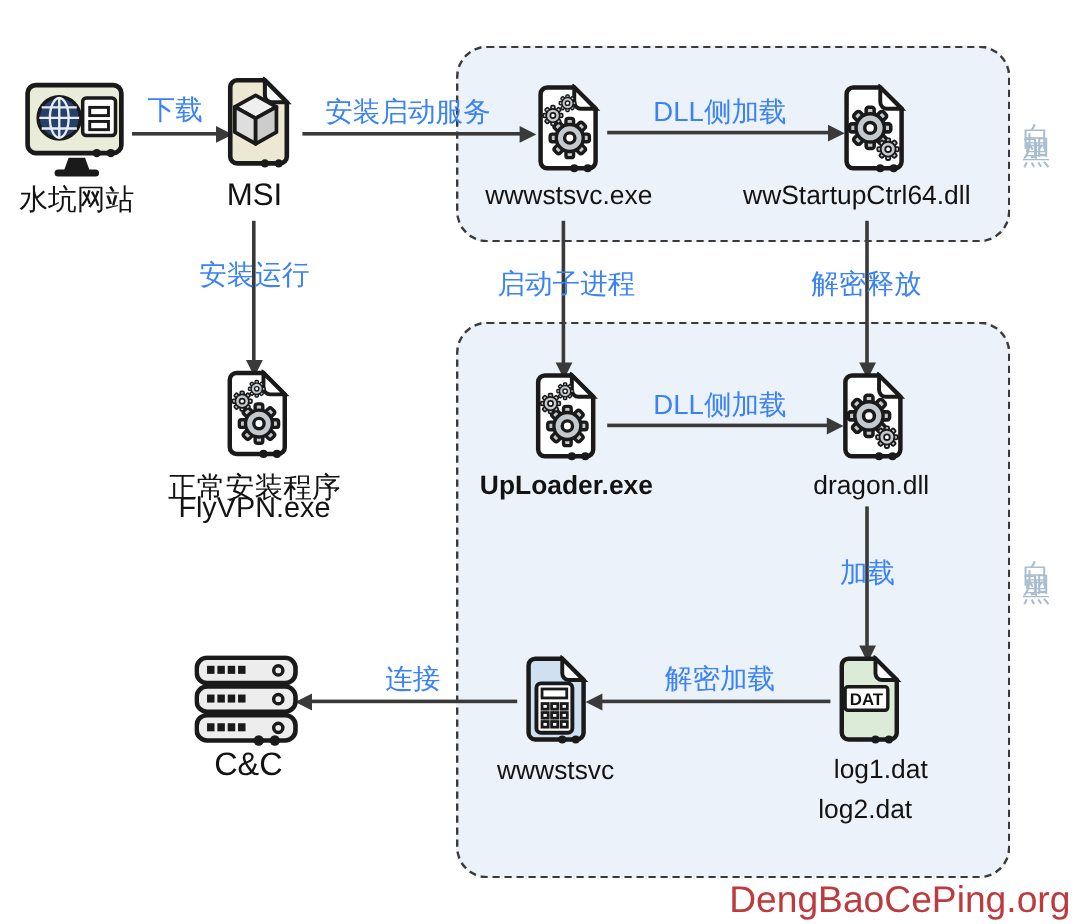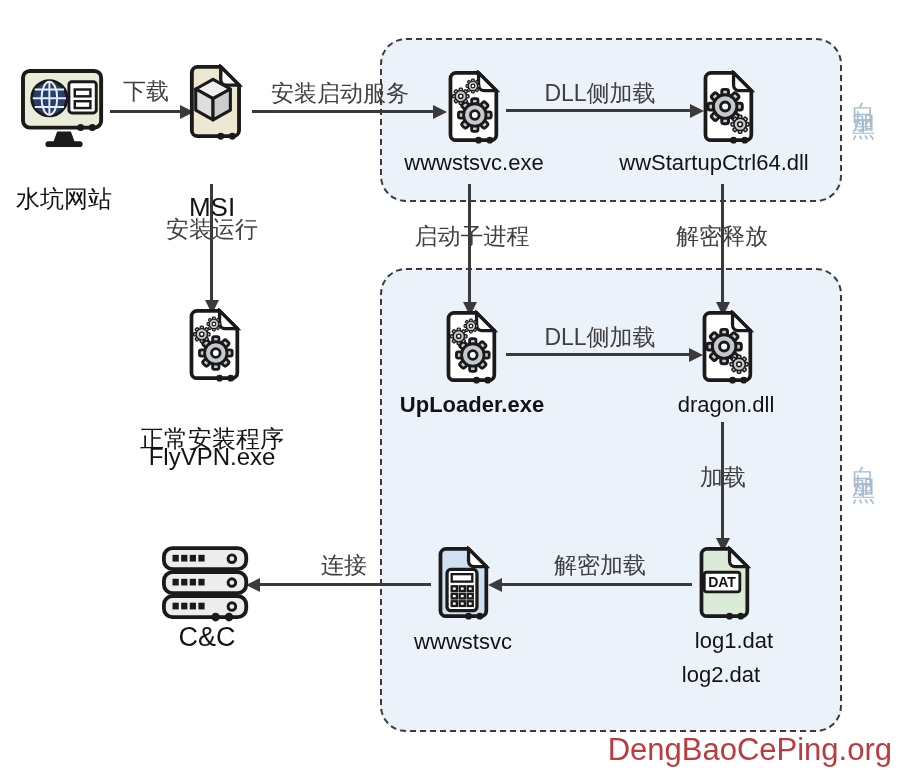--- a/index.html
+++ b/index.html
@@ -12,24 +12,24 @@
   .edge.h{height:3px;}
   .edge.v{width:3px;}
   .ah{position:absolute;width:0;height:0;}
   .ah.right{right:-12px;top:50%;transform:translateY(-50%);
     border-top:7px solid transparent;border-bottom:7px solid transparent;border-left:14px solid #3a3a3a;}
   .ah.left{left:-12px;top:50%;transform:translateY(-50%);
     border-top:7px solid transparent;border-bottom:7px solid transparent;border-right:14px solid #3a3a3a;}
   .ah.down{bottom:-12px;left:50%;transform:translateX(-50%);
     border-left:7px solid transparent;border-right:7px solid transparent;border-top:14px solid #3a3a3a;}
 
-  .elabel{position:absolute;transform:translateX(-50%);color:#404040;font-size:23px;white-space:nowrap;z-index:5;}
+  .elabel{position:absolute;transform:translateX(-50%);color:#3b82f6;font-size:23px;white-space:nowrap;z-index:5;}
   .nlabel{position:absolute;transform:translateX(-50%);color:#131313;font-size:22px;white-space:nowrap;z-index:5;}
-  .nlabel.cn{font-size:24px;margin-top:33px;}
-  .nlabel.big{font-size:26px;margin-top:45px;}
+  .nlabel.cn{font-size:24px;}
+  .nlabel.big{font-size:26px;}
   .nlabel.xbig{font-size:27px;}
   .icon{position:absolute;z-index:5;}
 
   .side-label{position:absolute;left:849px;writing-mode:vertical-rl;text-orientation:upright;
     font-size:23px;letter-spacing:8px;color:#a8bdd0;z-index:5;}
 
   .watermark{position:absolute;right:8px;bottom:2px;font-size:31px;color:#bd3b3e;z-index:6;}
 </style>
 </head>
 <body>

